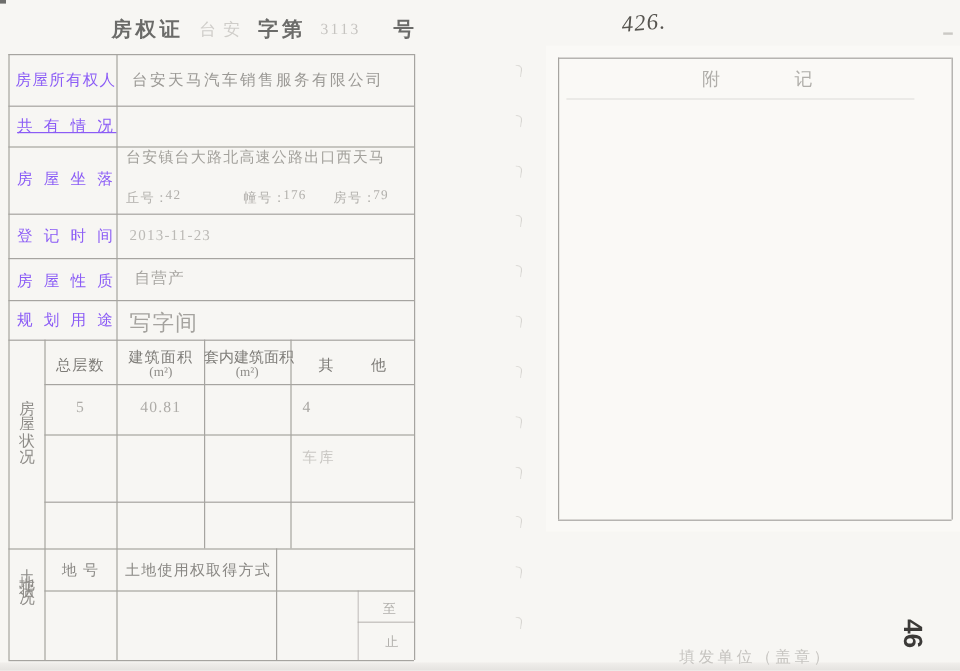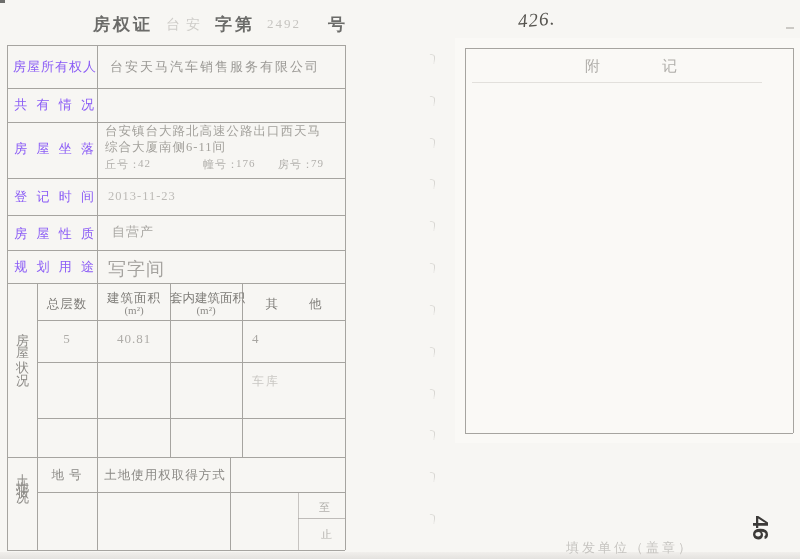--- a/index.html
+++ b/index.html
@@ -55,21 +55,21 @@
 <div class="scan">
 
   <div class="right-bg"></div>
   <div class="speck"></div>
   <div class="dash-tr"></div>
   <div class="bottom-strip"></div>
 
   <span class="t hdr" style="left:93px;top:13px;">房权证</span>
   <span class="t stamp" style="left:166px;top:16px;">台安</span>
   <span class="t hdr" style="left:215px;top:13px;">字第</span>
-  <span class="t serial" style="left:267px;top:16px;">2492</span>
+  <span class="t serial" style="left:267px;top:16px;">3113</span>
   <span class="t hdr" style="left:328px;top:13px;">号</span>
   <span class="t hand" style="left:518px;top:9px;">426.</span>
 
   <div class="hl" style="left:7px;top:45px;width:338px;"></div>
   <div class="hl" style="left:7px;top:88px;width:338px;"></div>
   <div class="hl" style="left:7px;top:122px;width:338px;"></div>
   <div class="hl" style="left:7px;top:178px;width:338px;"></div>
   <div class="hl" style="left:7px;top:215px;width:338px;"></div>
   <div class="hl" style="left:7px;top:250px;width:338px;"></div>
   <div class="hl" style="left:7px;top:283px;width:338px;"></div>
@@ -86,26 +86,25 @@
   <div class="vl" style="left:97px;top:45px;height:505px;"></div>
   <div class="vl" style="left:37px;top:283px;height:267px;"></div>
   <div class="vl" style="left:170px;top:283px;height:174px;"></div>
   <div class="vl" style="left:242px;top:283px;height:174px;"></div>
   <div class="vl" style="left:230px;top:457px;height:93px;"></div>
   <div class="vl" style="left:298px;top:492px;height:58px;opacity:.6;"></div>
 
   <span class="t lbl" style="left:7px;top:58px;width:90px;">房屋所有权人</span>
   <span class="t val" style="left:110px;top:58px;">台安天马汽车销售服务有限公司</span>
 
-  <span class="t lbl" style="left:7px;top:96px;width:90px;letter-spacing:3px;">共 有 情 况</span>
+  <span class="t lbl" style="left:7px;top:96px;width:90px;letter-spacing:3px;text-decoration:underline;">共 有 情 况</span>
   <span class="t val" style="left:110px;top:96px;"></span>
 
   <span class="t lbl" style="left:7px;top:140px;width:90px;letter-spacing:3px;">房 屋 坐 落</span>
   <span class="t addr" style="left:105px;top:123px;">台安镇台大路北高速公路出口西天马</span>
-  <span class="t addr" style="left:105px;top:139px;">综合大厦南侧6-11间</span>
   <span class="t sub" style="left:105px;top:157px;">丘号：</span>
   <span class="t sub" style="left:138px;top:157px;">42</span>
   <span class="t sub" style="left:203px;top:157px;">幢号：</span>
   <span class="t sub" style="left:236px;top:157px;">176</span>
   <span class="t sub" style="left:278px;top:157px;">房号：</span>
   <span class="t sub" style="left:311px;top:157px;">79</span>
 
   <span class="t lbl" style="left:7px;top:188px;width:90px;letter-spacing:3px;">登 记 时 间</span>
   <span class="t val-faint" style="left:108px;top:189px;">2013-11-23</span>
 

